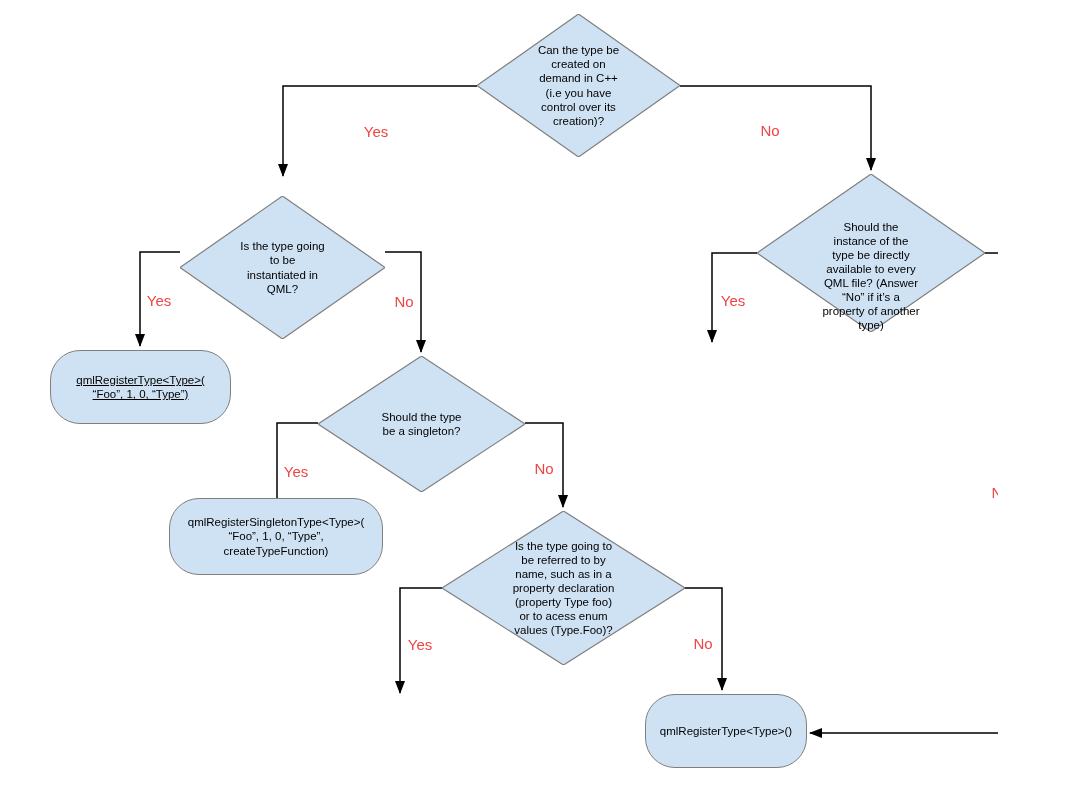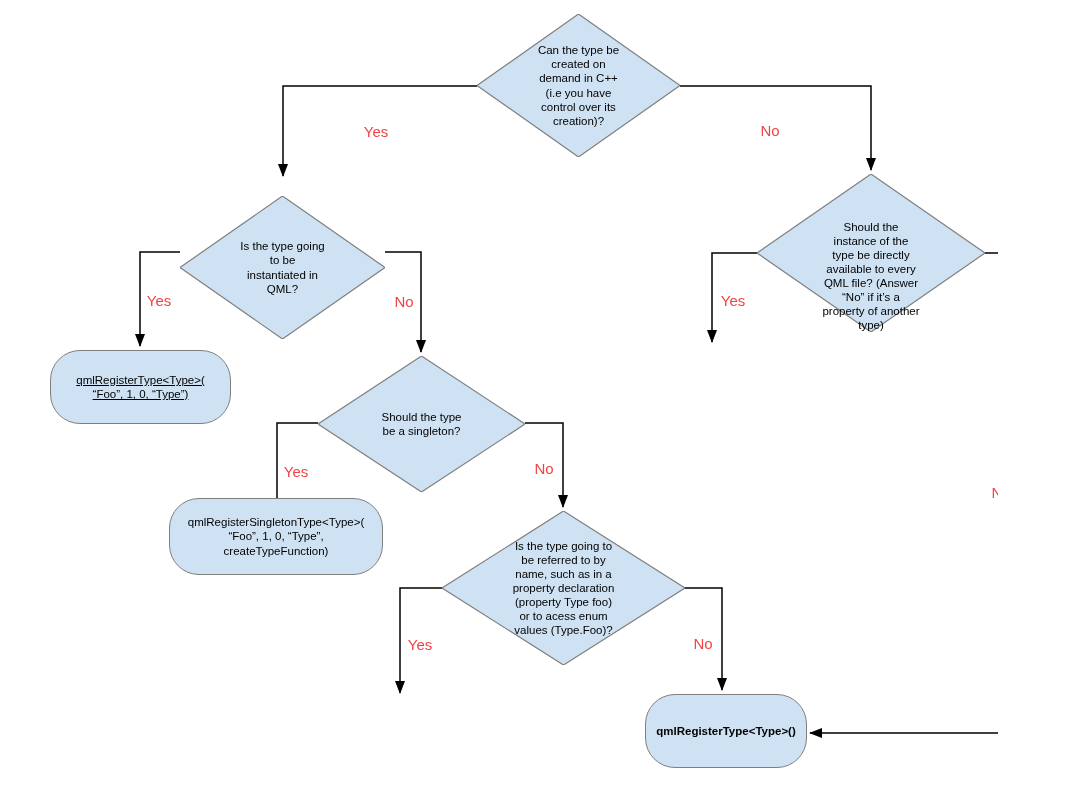--- a/index.html
+++ b/index.html
@@ -155,21 +155,21 @@
   </div>
 
 
   <div class="node pill" style="left:169px; top:498px; width:214px; height:77px;">
     <span class="node-text">qmlRegisterSingletonType&lt;Type&gt;(
 “Foo”, 1, 0, “Type”,
 createTypeFunction)</span>
   </div>
 
 
-  <div class="node pill" style="left:645px; top:694px; width:162px; height:74px;font-weight:bold;">
+  <div class="node pill" style="left:645px; top:694px; width:162px; height:74px;">
     <span class="node-text">qmlRegisterType&lt;Type&gt;()</span>
   </div>
 
   <div class="edge-label" style="left:376px; top:131px;">Yes</div>
   <div class="edge-label" style="left:770px; top:130px;">No</div>
   <div class="edge-label" style="left:159px; top:300px;">Yes</div>
   <div class="edge-label" style="left:404px; top:301px;">No</div>
   <div class="edge-label" style="left:733px; top:300px;">Yes</div>
   <div class="edge-label" style="left:1001px; top:492px;">No</div>
   <div class="edge-label" style="left:296px; top:471px;">Yes</div>

